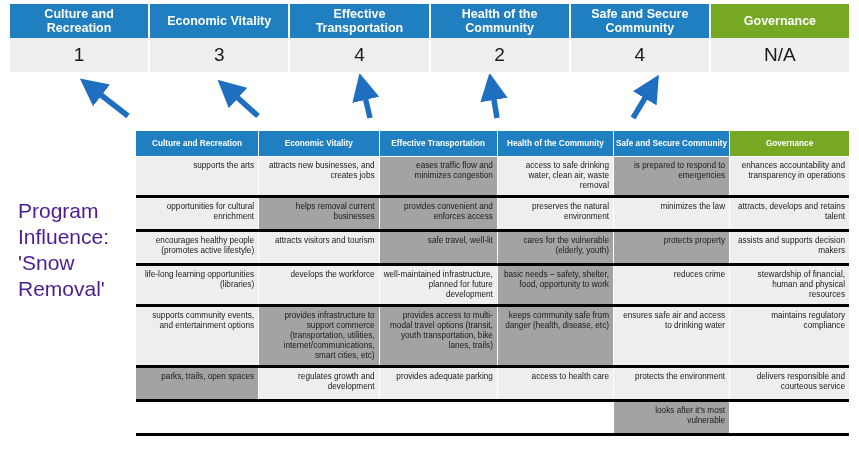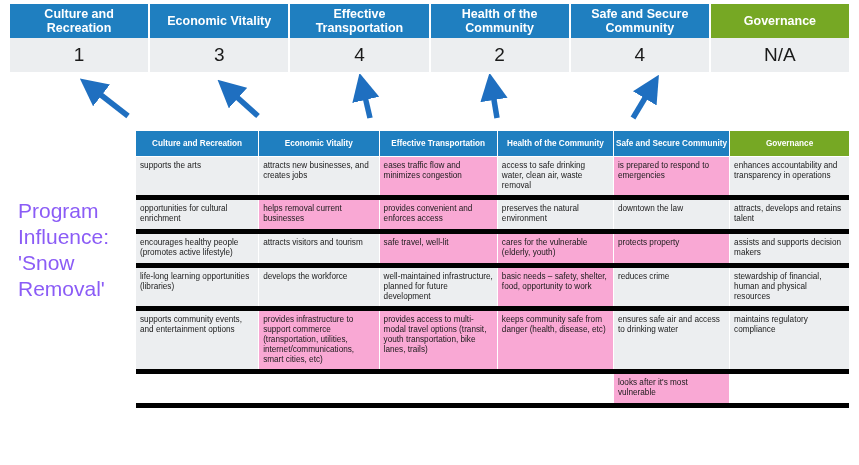--- a/index.html
+++ b/index.html
@@ -76,21 +76,21 @@
   }
 
   
   #caption {
     position: absolute;
     left: 18px;
     top: 198px;
     width: 120px;
     font-size: 21px;
     line-height: 26px;
-    color: #8b5cf6;
+    color: #4c1d95;
   }
 
   
   #matrix {
     position: absolute;
     left: 136px;
     top: 131px;
     width: 713px;
     border-collapse: collapse;
     table-layout: fixed;
@@ -112,27 +112,28 @@
     background: #76a824;
     border-right: none;
   }
   #matrix td {
     font-size: 8.2px;
     line-height: 10px;
     color: #1a1a1a;
     vertical-align: top;
     padding: 4px 4px;
     border-right: 1px solid #ffffff;
-    border-bottom: 5px solid #000000;
+    border-bottom: 3px solid #000000;
     background: #eceef0;
     height: 34px;
     box-sizing: border-box;
+    text-align: right;
   }
   #matrix td.hl {
-    background: #f9a8d4;
+    background: #a3a3a3;
   }
   #matrix td.blank {
     background: #ffffff;
     border-right-color: #ffffff;
   }
   #matrix tr td:last-child {
     border-right: none;
   }
   #matrix col.c0 { width: 113px; }
   #matrix col.c1 { width: 111px; }
@@ -206,21 +207,21 @@
         <td class="hl">eases traffic flow and minimizes congestion</td>
         <td>access to safe drinking water, clean air, waste removal</td>
         <td class="hl">is prepared to respond to emergencies</td>
         <td>enhances accountability and transparency in operations</td>
       </tr>
       <tr>
         <td>opportunities for cultural enrichment</td>
         <td class="hl">helps removal current businesses</td>
         <td class="hl">provides convenient and enforces access</td>
         <td>preserves the natural environment</td>
-        <td>downtown the law</td>
+        <td>minimizes the law</td>
         <td>attracts, develops and retains talent</td>
       </tr>
       <tr>
         <td>encourages healthy people (promotes active lifestyle)</td>
         <td>attracts visitors and tourism</td>
         <td class="hl">safe travel, well-lit</td>
         <td class="hl">cares for the vulnerable (elderly, youth)</td>
         <td class="hl">protects property</td>
         <td>assists and supports decision makers</td>
       </tr>
@@ -234,20 +235,28 @@
       </tr>
       <tr>
         <td>supports community events, and entertainment options</td>
         <td class="hl">provides infrastructure to support commerce (transportation, utilities, internet/communications, smart cities, etc)</td>
         <td class="hl">provides access to multi-modal travel options (transit, youth transportation, bike lanes, trails)</td>
         <td class="hl">keeps community safe from danger (health, disease, etc)</td>
         <td>ensures safe air and access to drinking water</td>
         <td>maintains regulatory compliance</td>
       </tr>
       <tr>
+        <td class="hl">parks, trails, open spaces</td>
+        <td>regulates growth and development</td>
+        <td>provides adequate parking</td>
+        <td>access to health care</td>
+        <td>protects the environment</td>
+        <td>delivers responsible and courteous service</td>
+      </tr>
+      <tr>
         <td class="blank"></td>
         <td class="blank"></td>
         <td class="blank"></td>
         <td class="blank"></td>
         <td class="hl">looks after it's most vulnerable</td>
         <td class="blank"></td>
       </tr>
     </tbody>
 </table>
 

